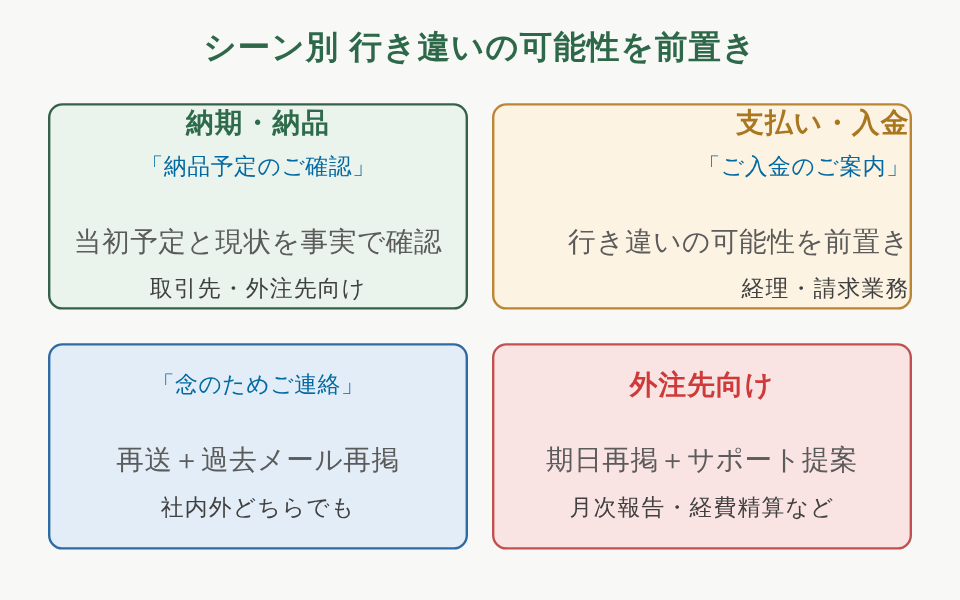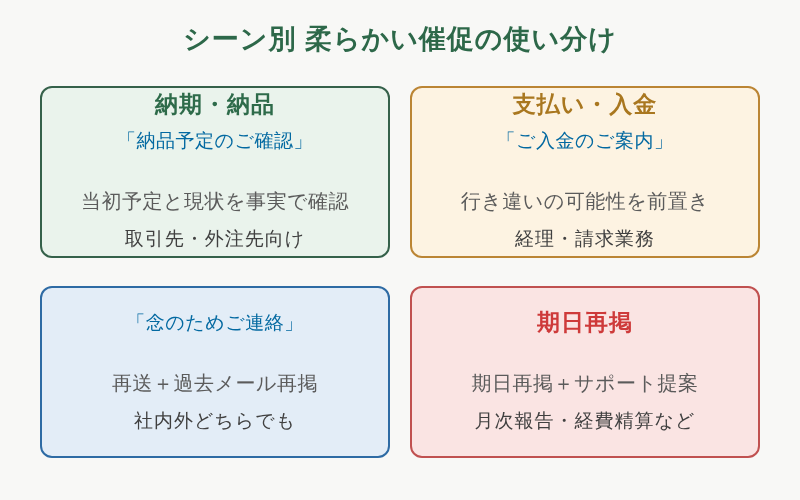--- a/index.html
+++ b/index.html
@@ -45,57 +45,57 @@
     font-weight: 700;
     letter-spacing: 1px;
     line-height: 1.1;
   }
   .card-phrase {
     font-size: 19px;
     color: #0369a1;
     letter-spacing: 0.5px;
   }
   .card-description {
-    font-size: 20px;
+    font-size: 23px;
     color: #5b5b5b;
     letter-spacing: 0.5px;
     margin-top: 23px;
   }
   .card-audience {
     font-size: 19px;
     color: #404040;
     letter-spacing: 1px;
   }
 </style>
 </head>
 <body style="background: rgb(248, 248, 246);">
 
-<h1 class="page-title" style="color: rgb(45, 104, 73);">シーン別 柔らかい催促の使い分け</h1>
+<h1 class="page-title" style="color: rgb(45, 104, 73);">シーン別 行き違いの可能性を前置き</h1>
 
 <div class="cards-grid">
 
   <div class="card" style="background: rgb(234, 243, 236); border-color: rgb(53, 97, 74); font-family: Liberation Serif, serif;">
     <div class="card-title" style="color: rgb(46, 107, 74);">納期・納品</div>
     <div class="card-phrase">「納品予定のご確認」</div>
     <div class="card-description">当初予定と現状を事実で確認</div>
     <div class="card-audience">取引先・外注先向け</div>
   </div>
 
-  <div class="card" style="background: rgb(253, 243, 226); border-color: rgb(187, 133, 52);">
+  <div class="card" style="background: rgb(253, 243, 226); border-color: rgb(187, 133, 52); align-items: flex-end;">
     <div class="card-title" style="color: rgb(169, 119, 31);">支払い・入金</div>
     <div class="card-phrase">「ご入金のご案内」</div>
     <div class="card-description">行き違いの可能性を前置き</div>
     <div class="card-audience">経理・請求業務</div>
   </div>
 
   <div class="card" style="background: rgb(227, 237, 247); border-color: rgb(46, 107, 164);">
     <div class="card-phrase">「念のためご連絡」</div>
     <div class="card-description">再送＋過去メール再掲</div>
     <div class="card-audience">社内外どちらでも</div>
   </div>
 
   <div class="card" style="background: rgb(250, 228, 227); border-color: rgb(192, 81, 80);">
-    <div class="card-title" style="color: rgb(206, 58, 58);">期日再掲</div>
+    <div class="card-title" style="color: rgb(206, 58, 58);">外注先向け</div>
     <div class="card-description">期日再掲＋サポート提案</div>
     <div class="card-audience">月次報告・経費精算など</div>
   </div>
 
 </div>
 
 </body></html>

